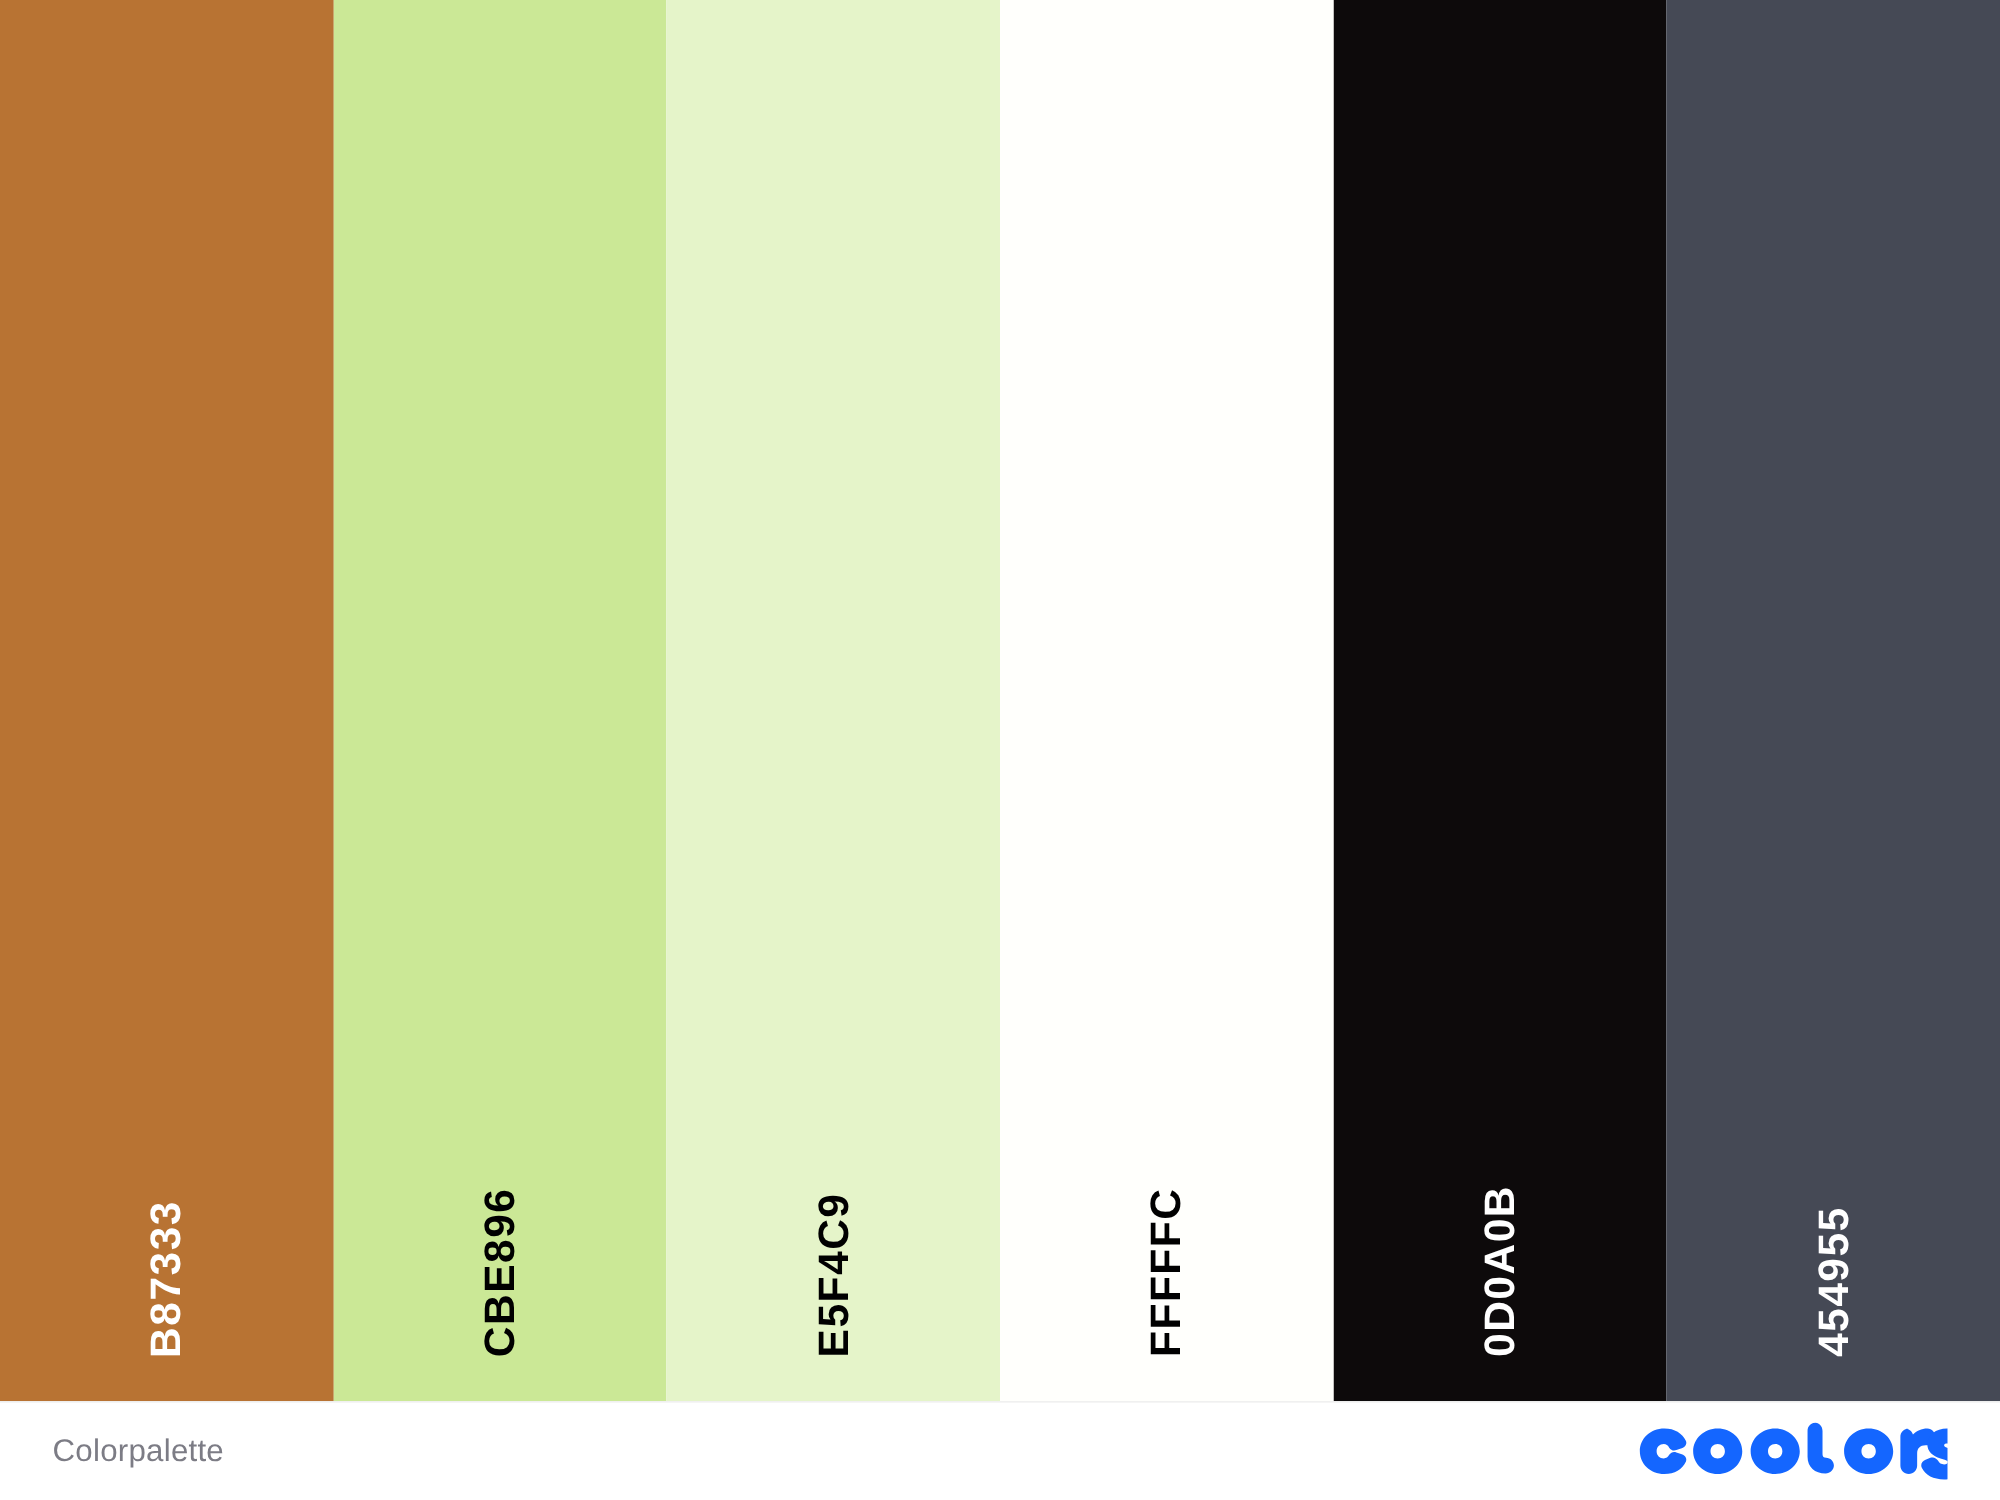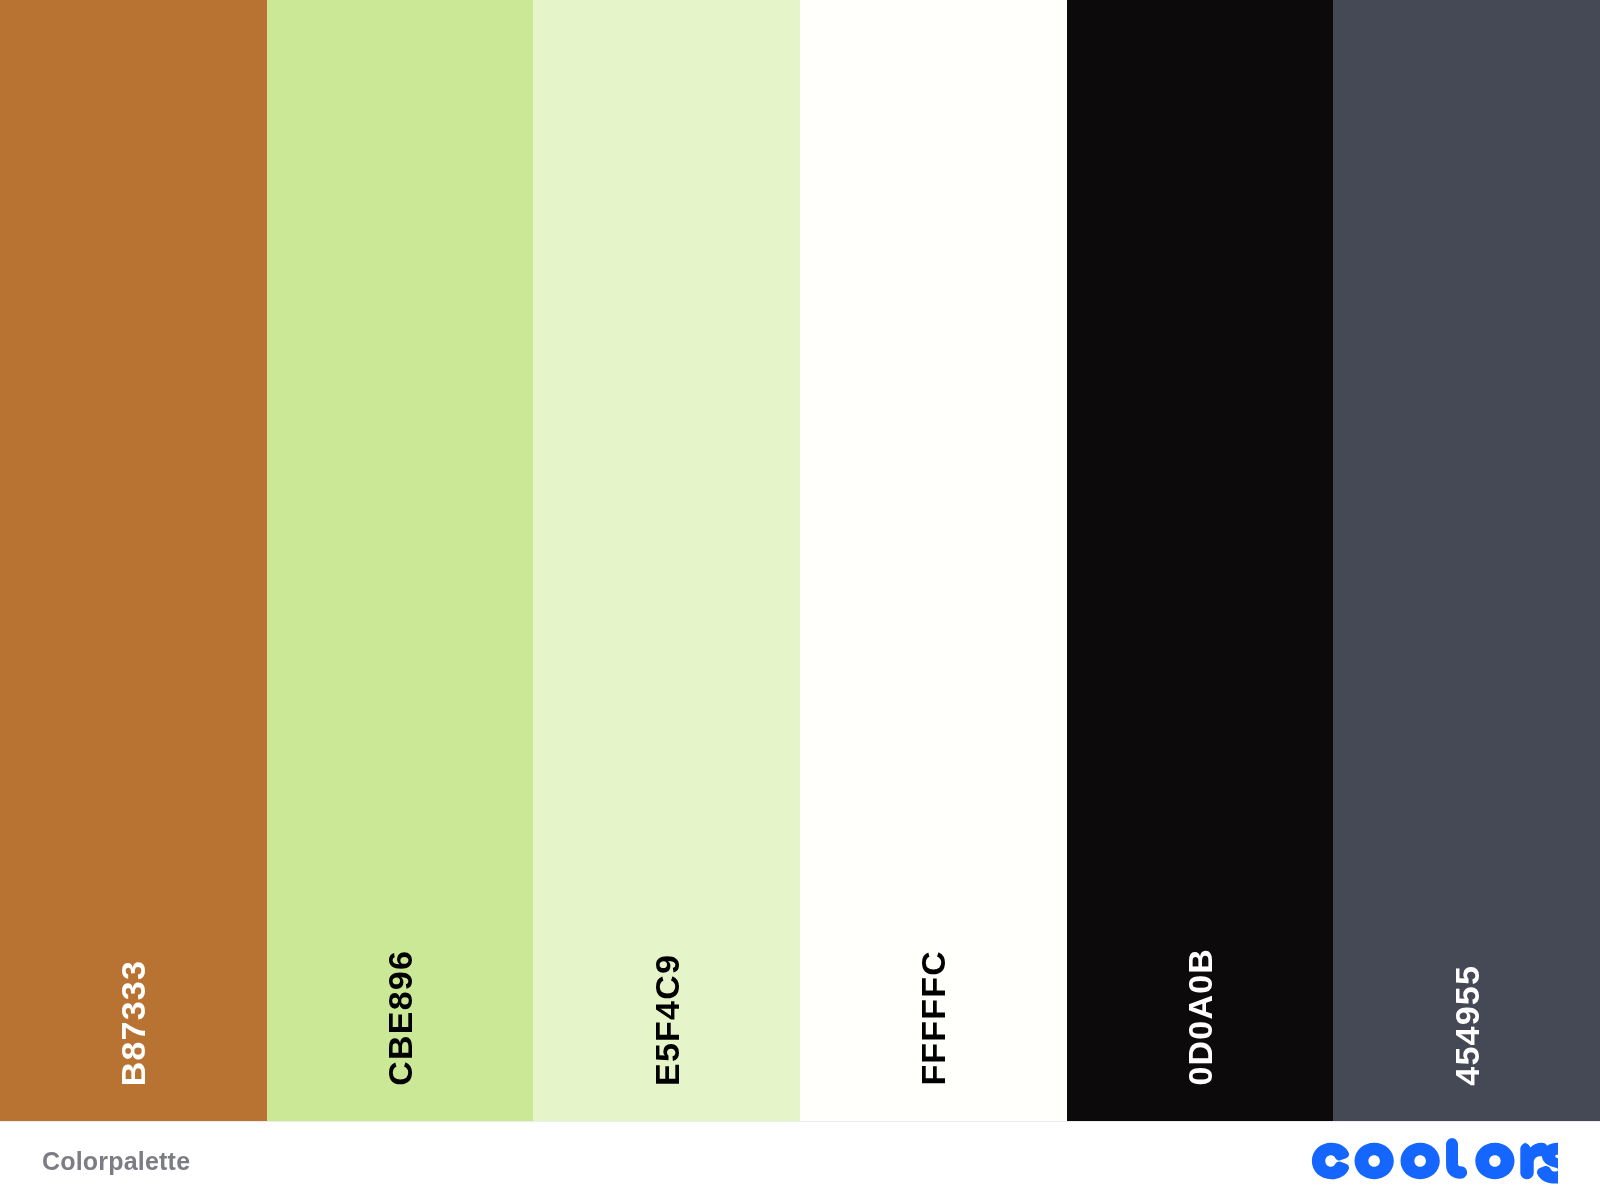--- a/index.html
+++ b/index.html
@@ -76,21 +76,21 @@
     display: flex;
     flex-direction: row;
     align-items: center;
     justify-content: space-between;
     border-top: 1px solid #ececec;
   }
 
   #footer-title {
     font-family: "Liberation Sans", sans-serif;
     font-size: 25px;
-    font-weight: bold;
+    font-weight: normal;
     color: #7c7c85;
     letter-spacing: 0.2px;
     line-height: 1;
   }
 
   #brand-logo {
     display: flex;
     align-items: center;
     height: 46px;
   }

